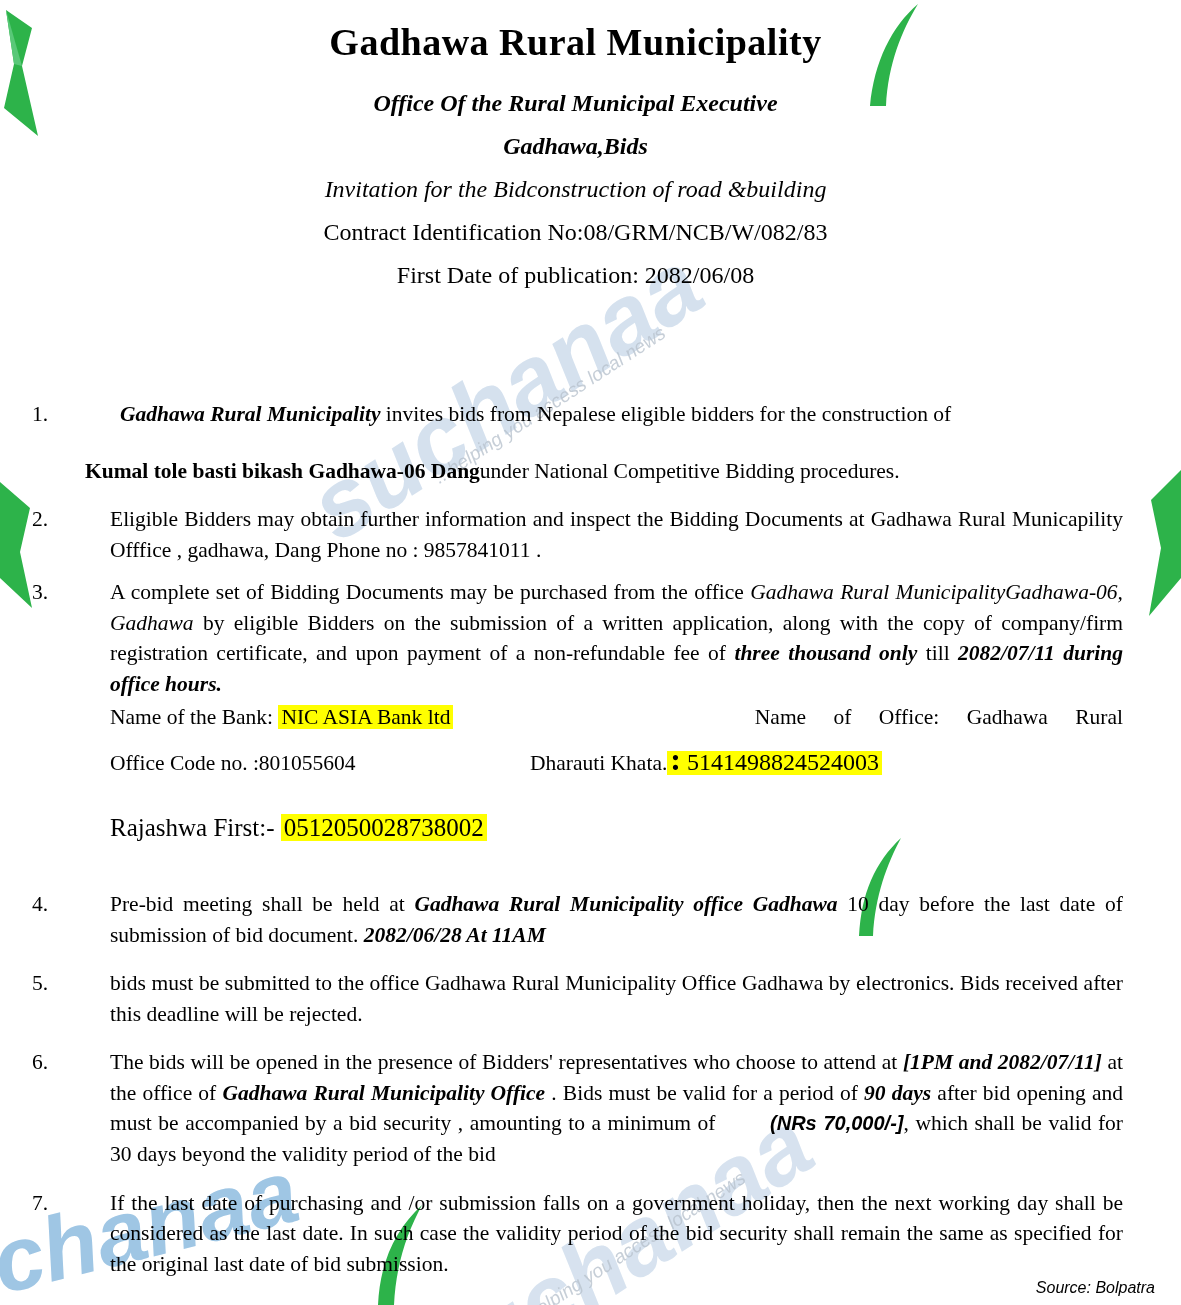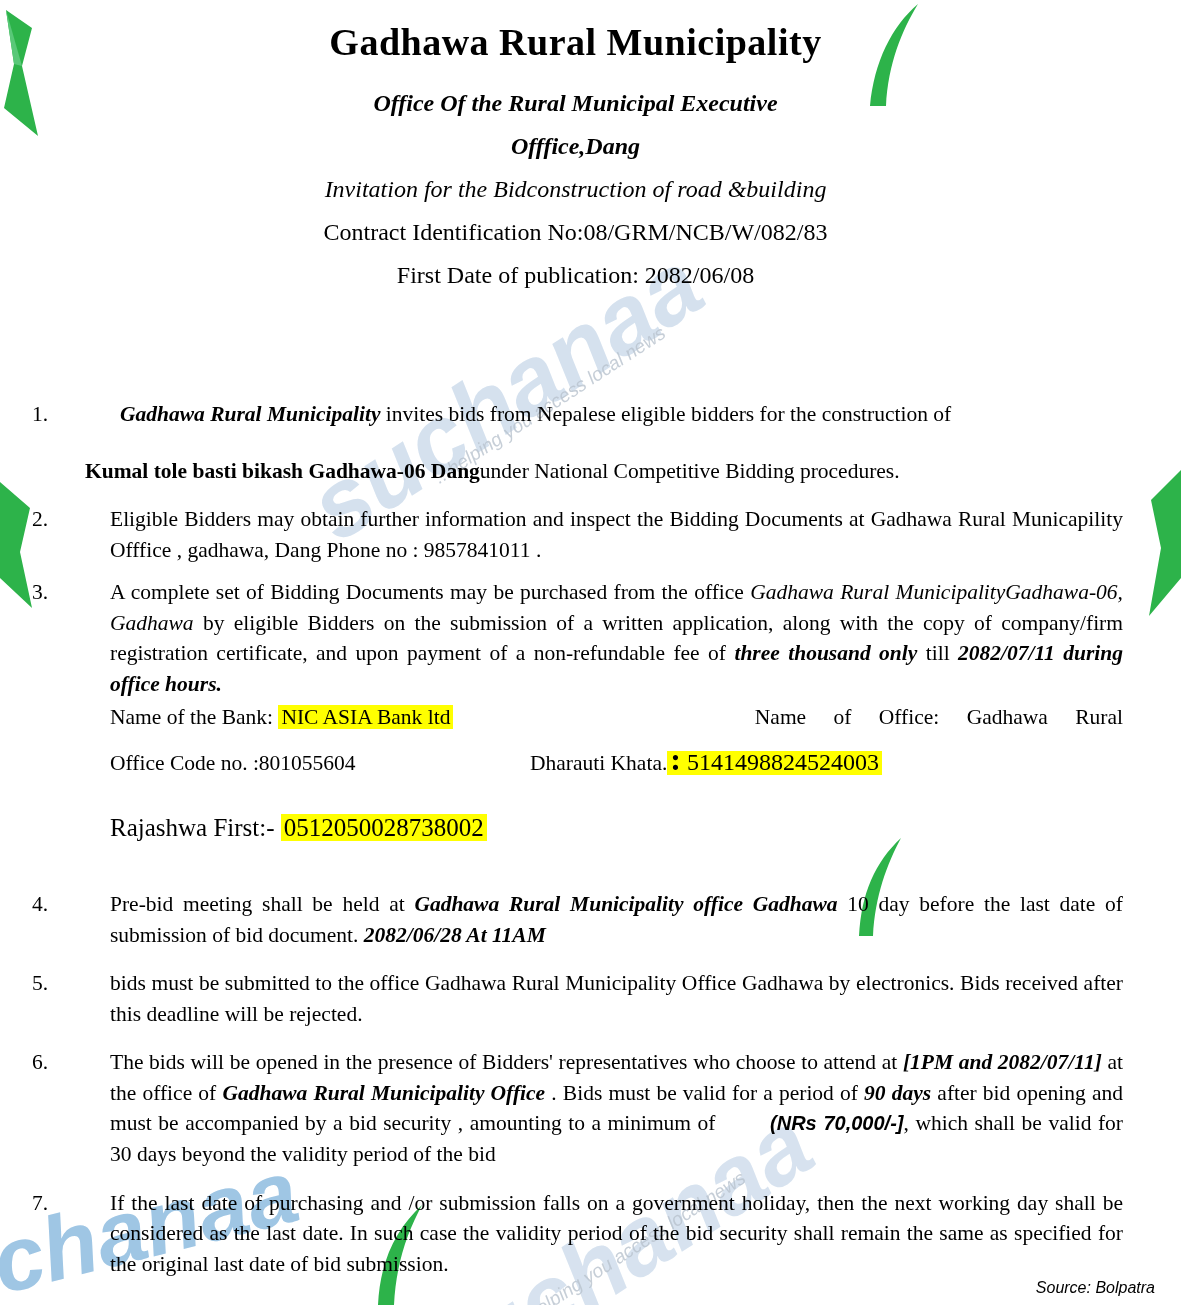--- a/index.html
+++ b/index.html
@@ -110,21 +110,21 @@
 
   <svg class="deco" style="left:372px;top:1205px;" width="56" height="100" viewBox="0 0 56 100">
     <path d="M50,0 C24,24 8,56 6,100 L22,100 C24,58 36,26 50,0 Z" fill="#2db34a"></path>
   </svg>
 
   <div class="content">
 
     <h1 class="title">Gadhawa Rural Municipality</h1>
 
     <p class="hline bi" style="padding-top:26px">Office Of the Rural Municipal Executive</p>
-    <p class="hline bi">Offfice,Dang</p>
+    <p class="hline bi">Gadhawa,Bids</p>
     <p class="hline it">Invitation for the Bidconstruction of road &amp;building</p>
     <p class="hline">Contract Identification No:08/GRM/NCB/W/082/83</p>
     <p class="hline">First Date of publication: 2082/06/08</p>
 
     <div class="spacer-big"></div>
 
     <div class="item">
       <span class="num">1.</span>
       <span class="txt"><span style="padding-left:10px"></span><span class="bi">Gadhawa Rural Municipality</span><span> invites  bids from Nepalese eligible bidders for the construction of</span></span>
     </div>

